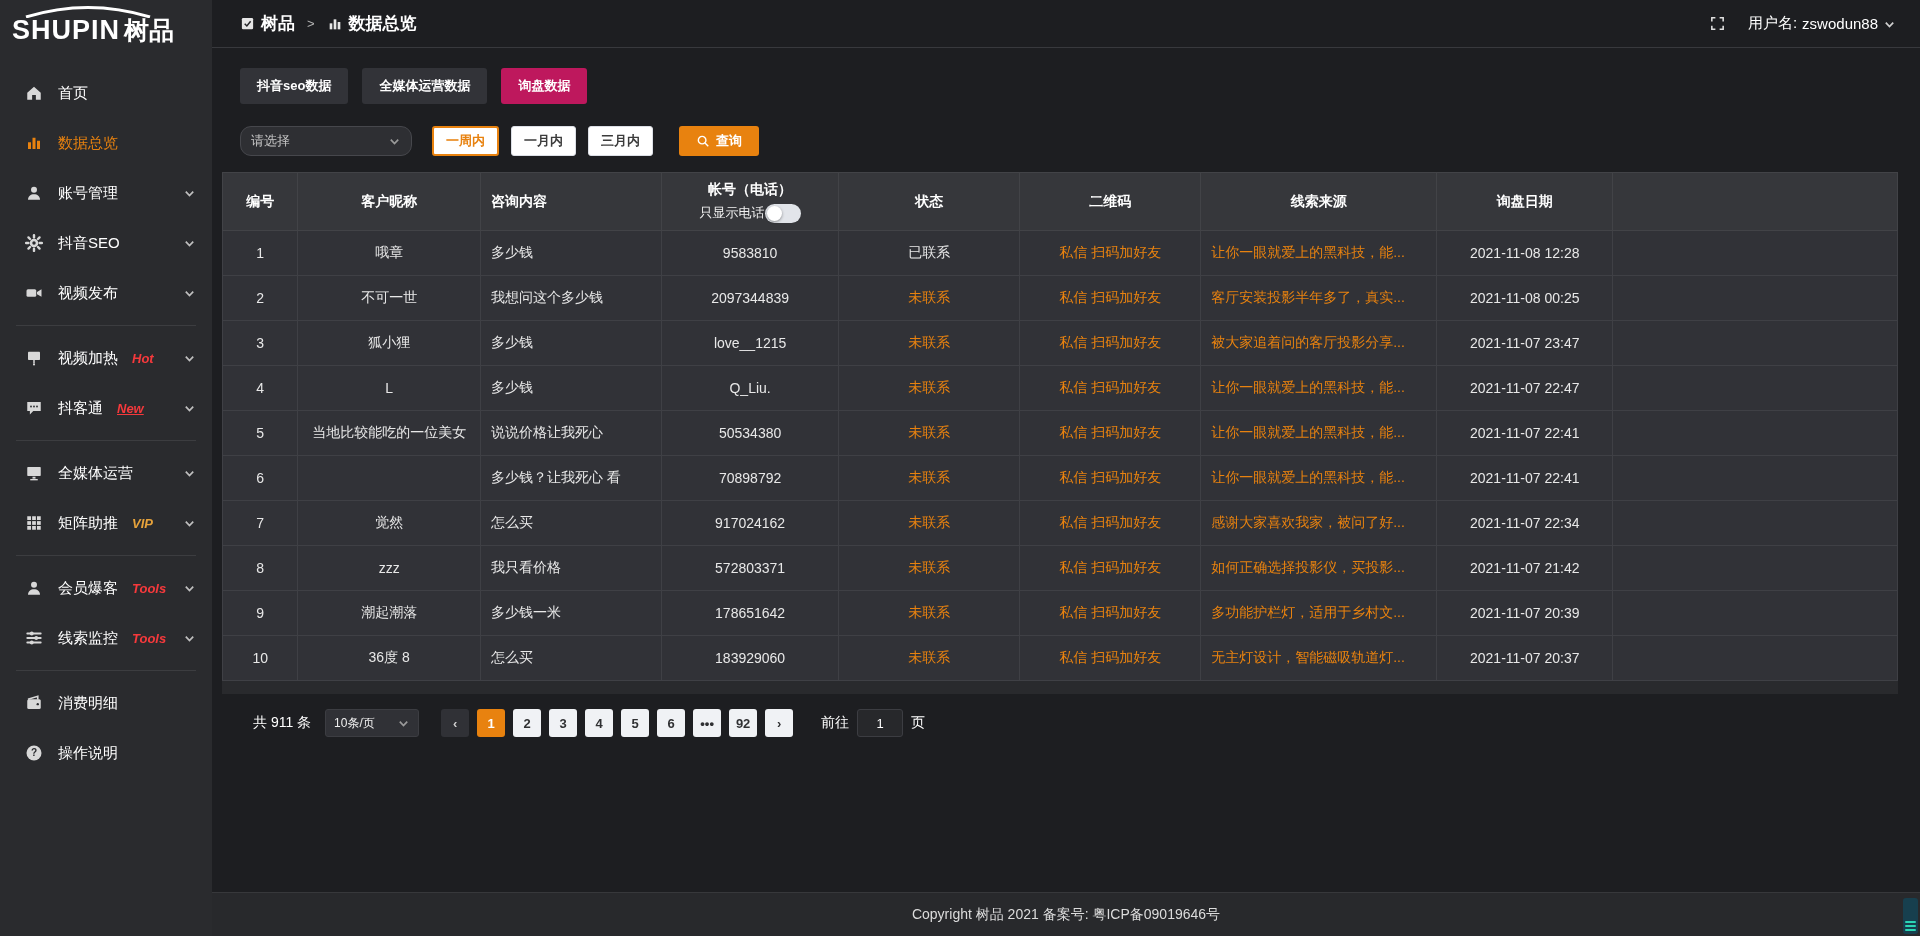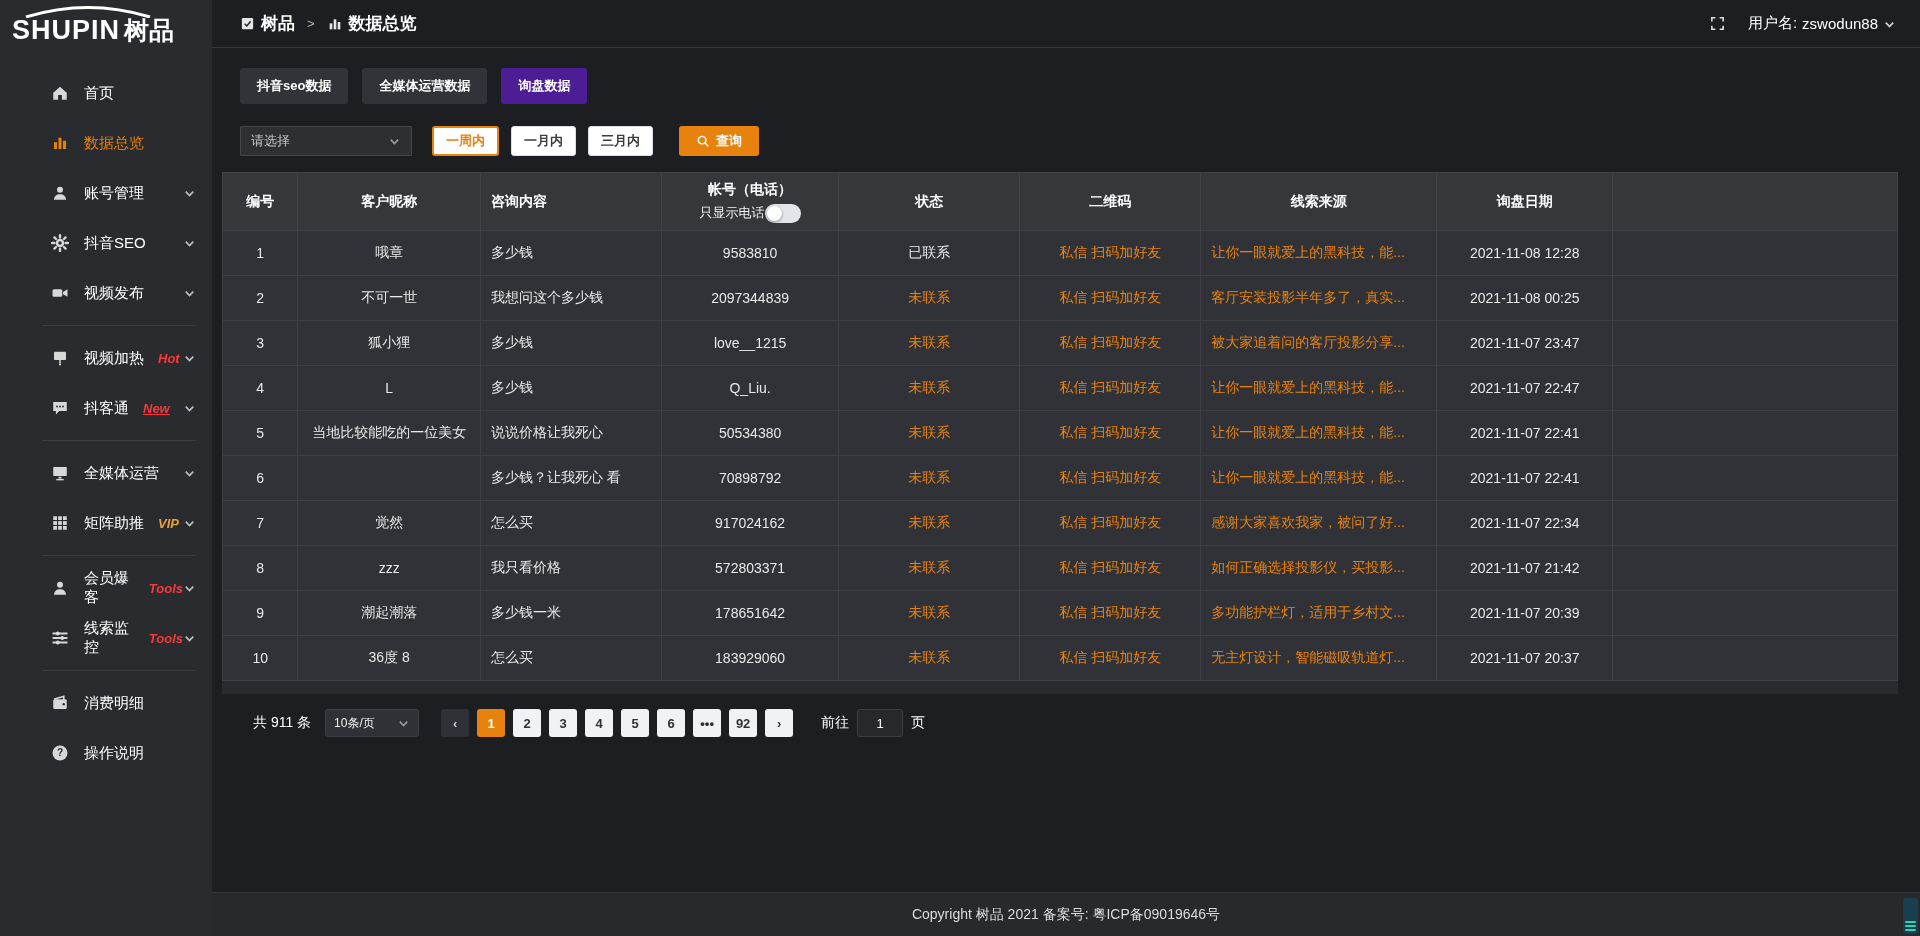--- a/index.html
+++ b/index.html
@@ -9,21 +9,21 @@
     background: #1d1e21; color: #e8e8e8; overflow: hidden;
   }
   .app { display: flex; width: 1920px; height: 936px; }
 
   
   .sidebar { width: 212px; flex-shrink: 0; background: #2a2b2e; }
   .logo { position: relative; height: 52px; padding: 14px 0 0 12px; cursor: default; }
   .logo-arc { position: absolute; top: 4px; left: 22px; }
   .logo-text { font-size: 27px; font-weight: bold; color: #fff; letter-spacing: 1px; white-space: nowrap; }
   .logo-text .cn { font-size: 25px; letter-spacing: 0; margin-left: 4px; }
-  .side-menu { padding-top: 16px; padding-left: 26px; }
+  .side-menu { padding-top: 16px; }
   .side-item { height: 50px; display: flex; align-items: center; padding: 0 16px 0 24px; color: #fff; font-size: 15px; cursor: pointer; }
   .side-item .icon { width: 20px; height: 20px; margin-right: 14px; color: #d8d8d8; display: inline-flex; align-items: center; justify-content: center; flex-shrink: 0; }
   .side-item.active { color: #e8820f; }
   .side-item.active .icon { color: #e8820f; }
   .side-badge { font-style: italic; font-weight: bold; font-size: 13px; margin-left: 14px; }
   .side-chev { margin-left: auto; color: #c0c0c0; display: inline-flex; }
   .side-divider { height: 1px; background: #3c3d40; margin: 7px 16px; }
 
   
   .main { flex: 1; display: flex; flex-direction: column; background: #1d1e21; min-width: 0; }
@@ -34,24 +34,24 @@
   .breadcrumb .sep { color: #b5b5b5; font-size: 13px; font-weight: normal; padding: 0 4px; }
   .user-area { margin-left: auto; display: flex; align-items: center; gap: 22px; color: #fff; font-size: 15px; }
   .fullscreen-btn { display: inline-flex; color: #e0e0e0; cursor: pointer; }
   .user-dd { display: flex; align-items: center; gap: 5px; cursor: pointer; }
   .user-dd .chev { display: inline-flex; color: #d0d0d0; margin-top: 2px; }
 
   
   .content { flex: 1; padding: 20px 22px 0 10px; min-height: 0; }
   .tabs { display: flex; gap: 14px; margin: 0 0 22px 18px; }
   .tab { background: #323338; color: #fff; font-size: 13px; font-weight: bold; padding: 9px 17px; border-radius: 3px; cursor: pointer; }
-  .tab.active { background: #4c1d95; }
+  .tab.active { background: #be185d; }
 
   .filterbar { display: flex; align-items: center; margin: 0 0 16px 18px; }
-  .select { width: 172px; height: 30px; background: #2e2f33; border: 1px solid #46474c; border-radius: 1px; color: #c6c6c6; font-size: 13px; display: flex; align-items: center; padding: 0 10px; cursor: pointer; }
+  .select { width: 172px; height: 30px; background: #2e2f33; border: 1px solid #46474c; border-radius: 11px; color: #c6c6c6; font-size: 13px; display: flex; align-items: center; padding: 0 10px; cursor: pointer; }
   .select .chev { margin-left: auto; display: inline-flex; color: #9a9a9a; }
   .range-group { display: flex; gap: 12px; margin-left: 20px; }
   .range-btn { height: 30px; min-width: 62px; background: #ffffff; border: 1px solid #dcdfe6; border-radius: 3px; color: #3c3c3c; font-size: 13px; font-weight: bold; display: flex; align-items: center; justify-content: center; padding: 0 12px; cursor: pointer; }
   .range-btn.active { border: 2px solid #e8820f; color: #e8820f; }
   .query-btn { height: 30px; background: #e8820f; color: #fff; border: none; border-radius: 3px; padding: 0 17px; display: flex; align-items: center; gap: 6px; font-size: 13px; font-weight: bold; margin-left: 26px; cursor: pointer; }
   .query-btn .icon { display: inline-flex; }
 
   
   .table-panel { background: #292a2d; padding-bottom: 13px; }
   table { width: 100%; border-collapse: collapse; table-layout: fixed; font-size: 14px; }

